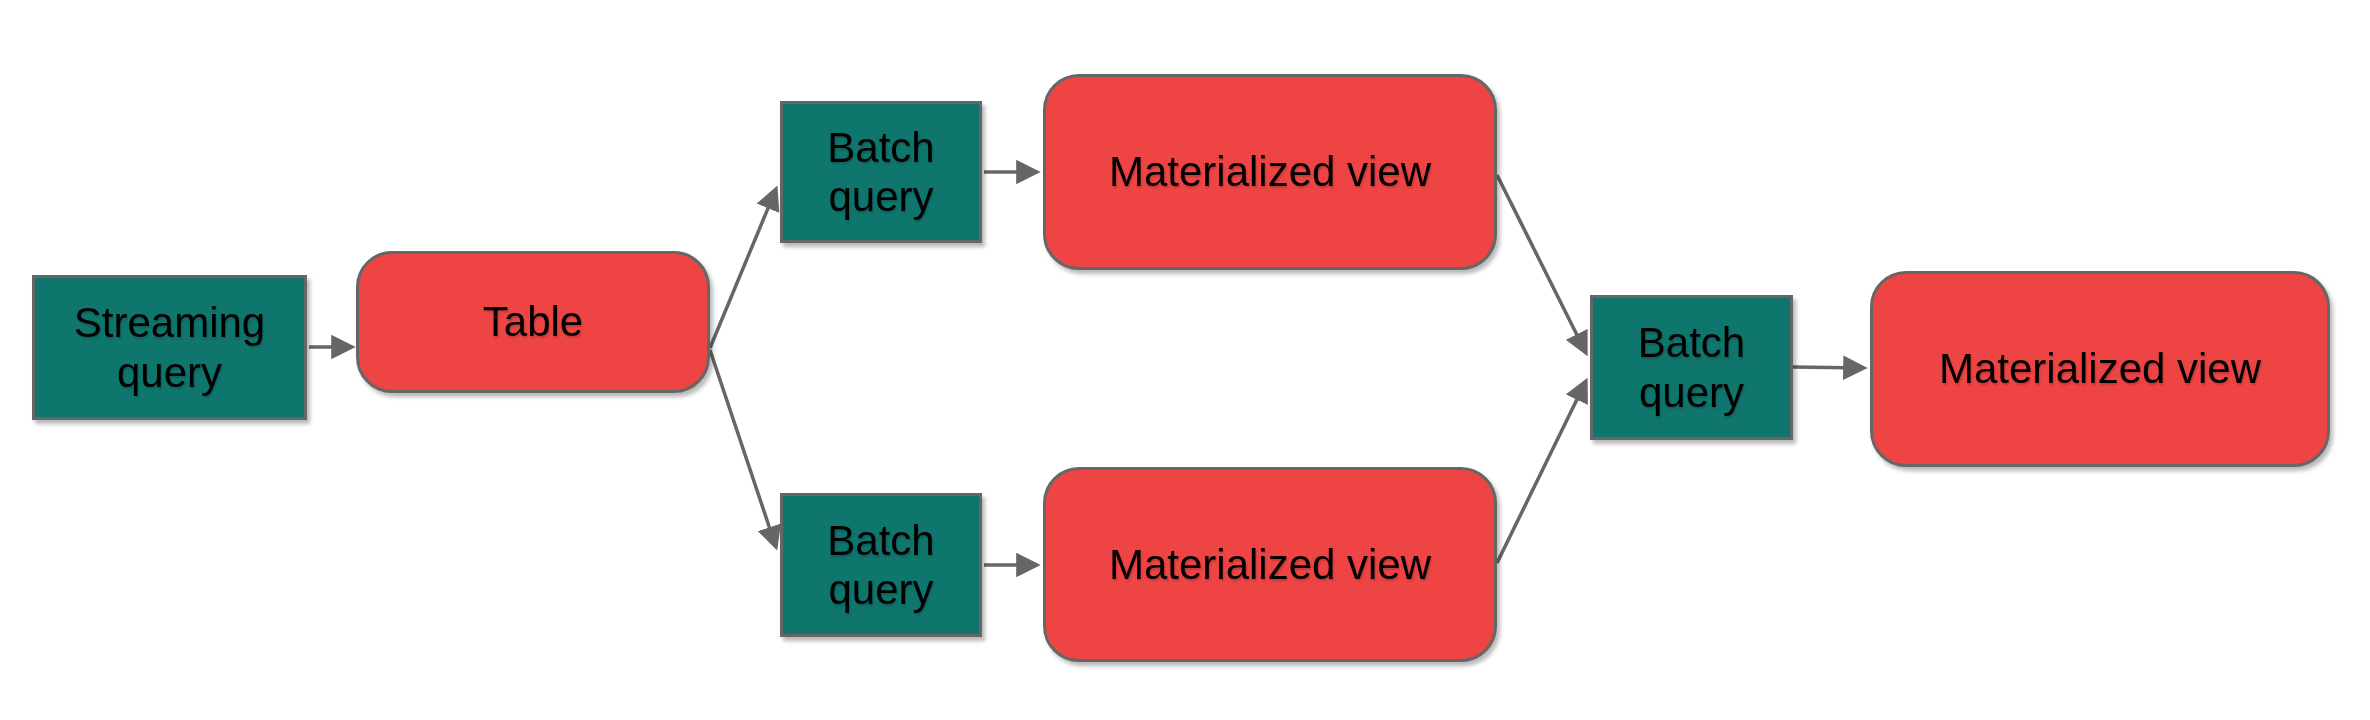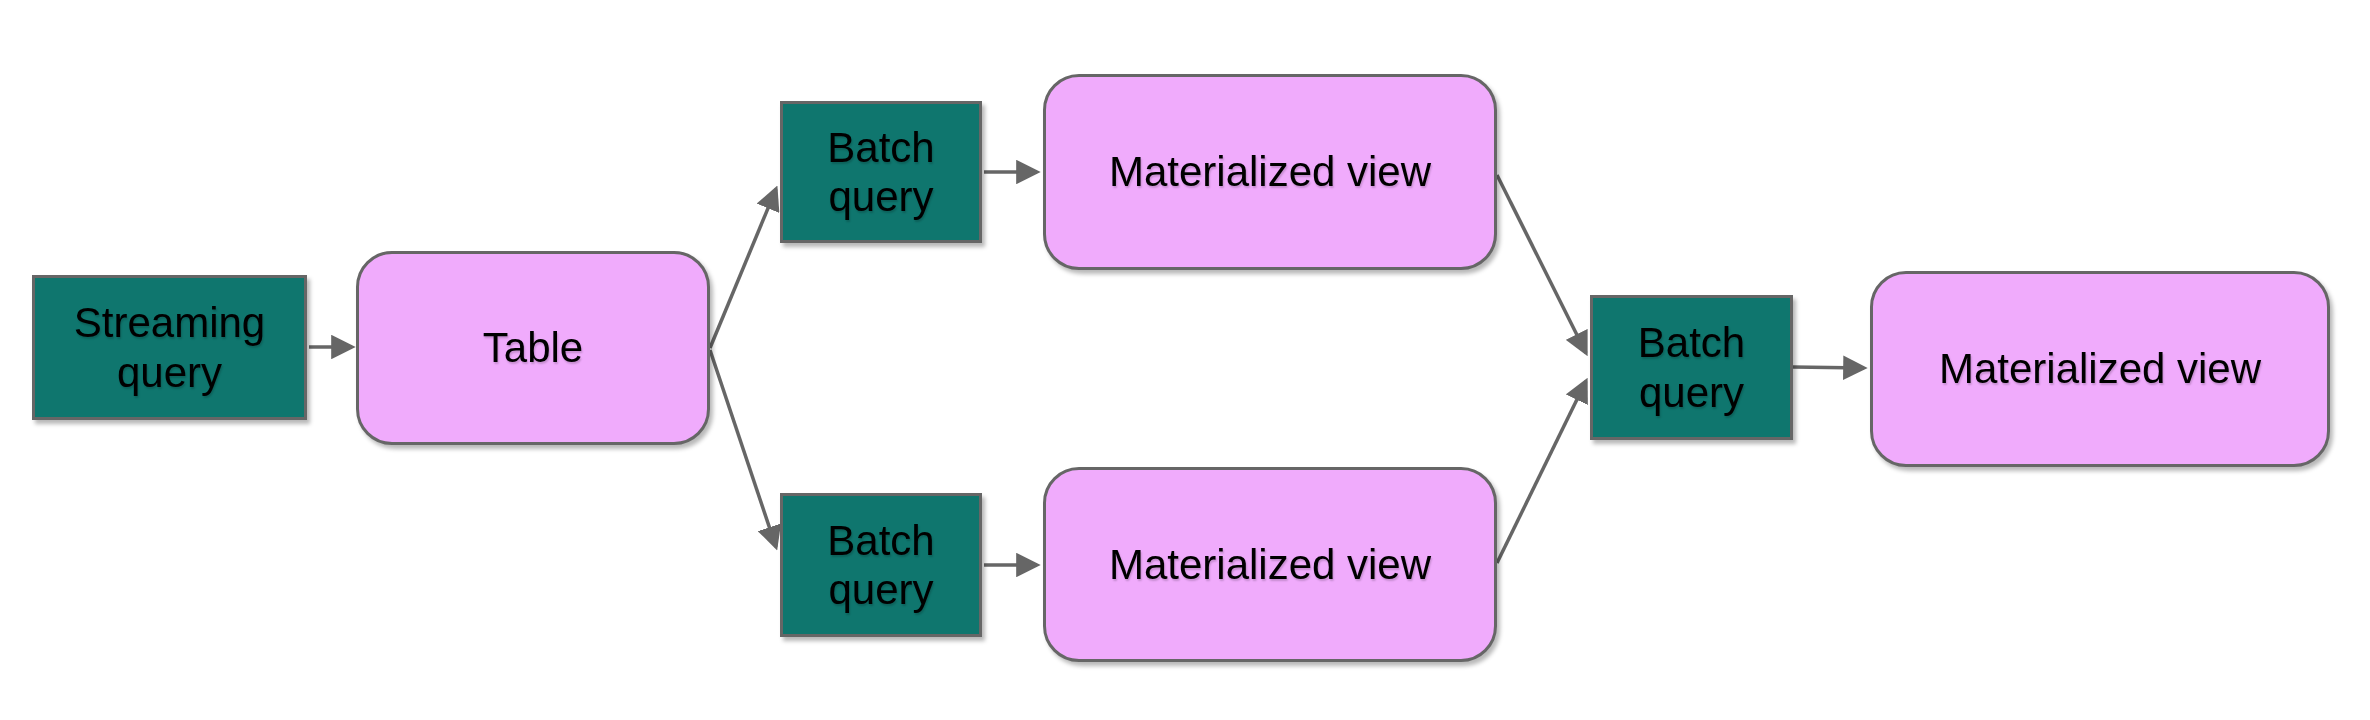--- a/index.html
+++ b/index.html
@@ -36,26 +36,26 @@
     color: #000000;
     border: 3px solid #666666;
     box-shadow: 3px 4px 4px rgba(0,0,0,0.28);
     text-shadow: 1px 2px 2px rgba(0,0,0,0.18);
     padding: 0 10px;
   }
   .node.query {
     background: #0f766e;
   }
   .node.dataset {
-    background: #f0abfc;
+    background: #ef4444;
     border-radius: 36px;
   }
   
   #n-streaming-query      { left:   32px; top: 275px; width: 275px; height: 145px; }
-  #n-table                { left:  356px; top: 251px; width: 354px; height: 194px; }
+  #n-table                { left:  356px; top: 251px; width: 354px; height: 142px; }
   #n-batch-query-top      { left:  780px; top: 101px; width: 202px; height: 142px; }
   #n-mv-top               { left: 1043px; top:  74px; width: 454px; height: 196px; }
   #n-batch-query-bottom   { left:  780px; top: 493px; width: 202px; height: 144px; }
   #n-mv-bottom            { left: 1043px; top: 467px; width: 454px; height: 195px; }
   #n-batch-query-final    { left: 1590px; top: 295px; width: 203px; height: 145px; }
   #n-mv-final             { left: 1870px; top: 271px; width: 460px; height: 196px; }
   .edge-line {
     stroke: #666666;
     stroke-width: 3.5;
     fill: none;

